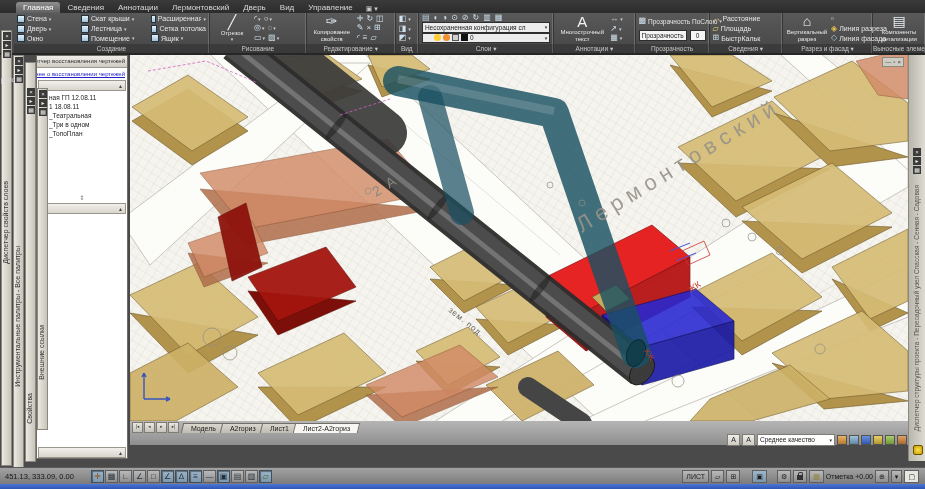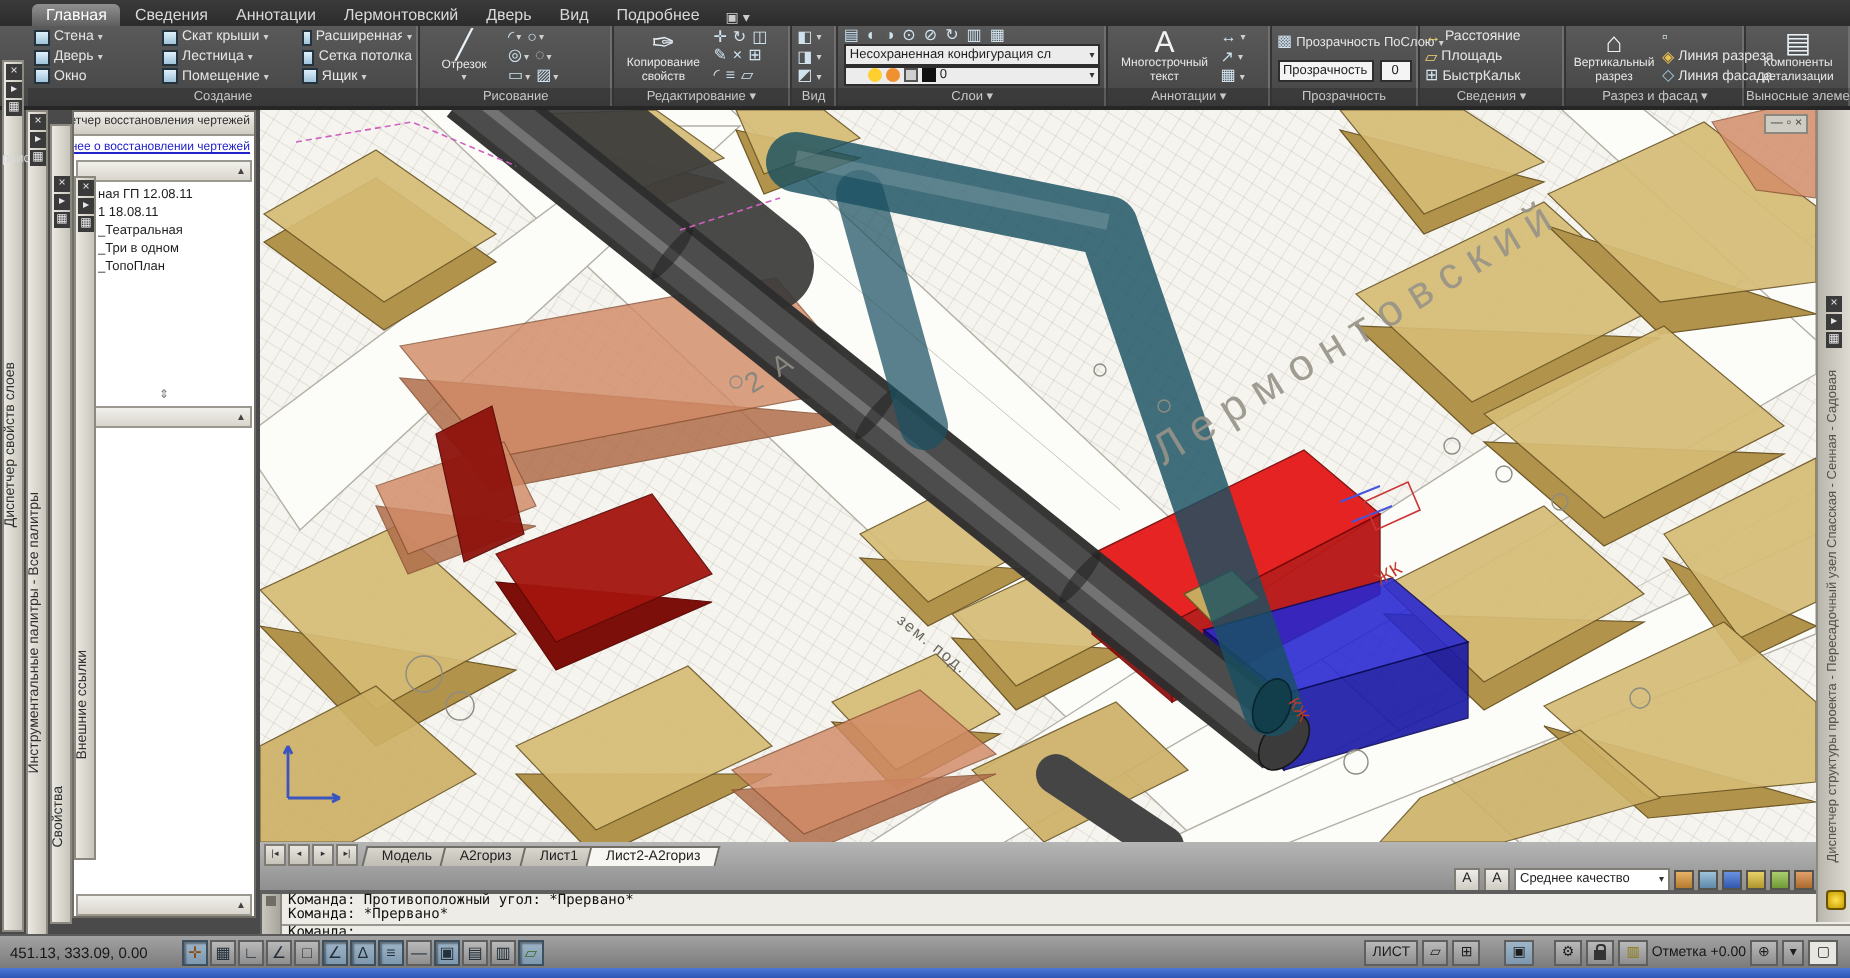--- a/index.html
+++ b/index.html
@@ -100,21 +100,21 @@
 <div class="page">
 
   <div class="ribbon">
     <div class="tabrow">
       <div class="rtab active">Главная</div>
       <div class="rtab">Сведения</div>
       <div class="rtab">Аннотации</div>
       <div class="rtab">Лермонтовский</div>
       <div class="rtab">Дверь</div>
       <div class="rtab">Вид</div>
-      <div class="rtab">Подробнее</div>
+      <div class="rtab">Управление</div>
       <div class="tabrow-extra">▣ ▾</div>
     </div>
     <div class="panels">
 
       <div class="panel" style="width:196px;margin-left:14px;">
         <div class="panel-body">
           <div class="tool-col" style="width:62px;">
             <div class="tool">
                 <span class="ticon"></span>
                 <span>Стена</span>
@@ -652,31 +652,20 @@
       <div class="rb-icon" style="background:linear-gradient(#e8b26a,#b57a2e);"></div>
       <div class="rb-icon" style="background:linear-gradient(#9fc3da,#5d88a8);"></div>
       <div class="rb-icon" style="background:linear-gradient(#6a92e0,#3158ae);"></div>
       <div class="rb-icon" style="background:linear-gradient(#e8d26a,#b0952e);"></div>
       <div class="rb-icon" style="background:linear-gradient(#aace6e,#6f9a36);"></div>
       <div class="rb-icon" style="background:linear-gradient(#e0a06a,#aa6a2e);"></div>
       <div class="rb-icon" style="background:linear-gradient(#f0e070,#c0a830);"></div>
     </div>
   </div>
 
-  <div class="cmd">
-    <div class="cmd-gutter">
-        <div class="grip"></div>
-      </div>
-    <div class="cmd-text">
-      <div class="cmd-line">Команда: Противоположный угол:  *Прервано*</div>
-      <div class="cmd-line">Команда: *Прервано*</div>
-      <div class="cmd-sep"></div>
-      <div class="cmd-prompt">Команда:</div>
-    </div>
-  </div>
 
   <div class="statusbar">
     <div class="coords">451.13, 333.09, 0.00</div>
     <div class="sbtn pressed" style="color:#8a4a10;">✛</div>
     <div class="sbtn">▦</div>
     <div class="sbtn">∟</div>
     <div class="sbtn">∠</div>
     <div class="sbtn">□</div>
     <div class="sbtn pressed">∠</div>
     <div class="sbtn pressed">∆</div>

